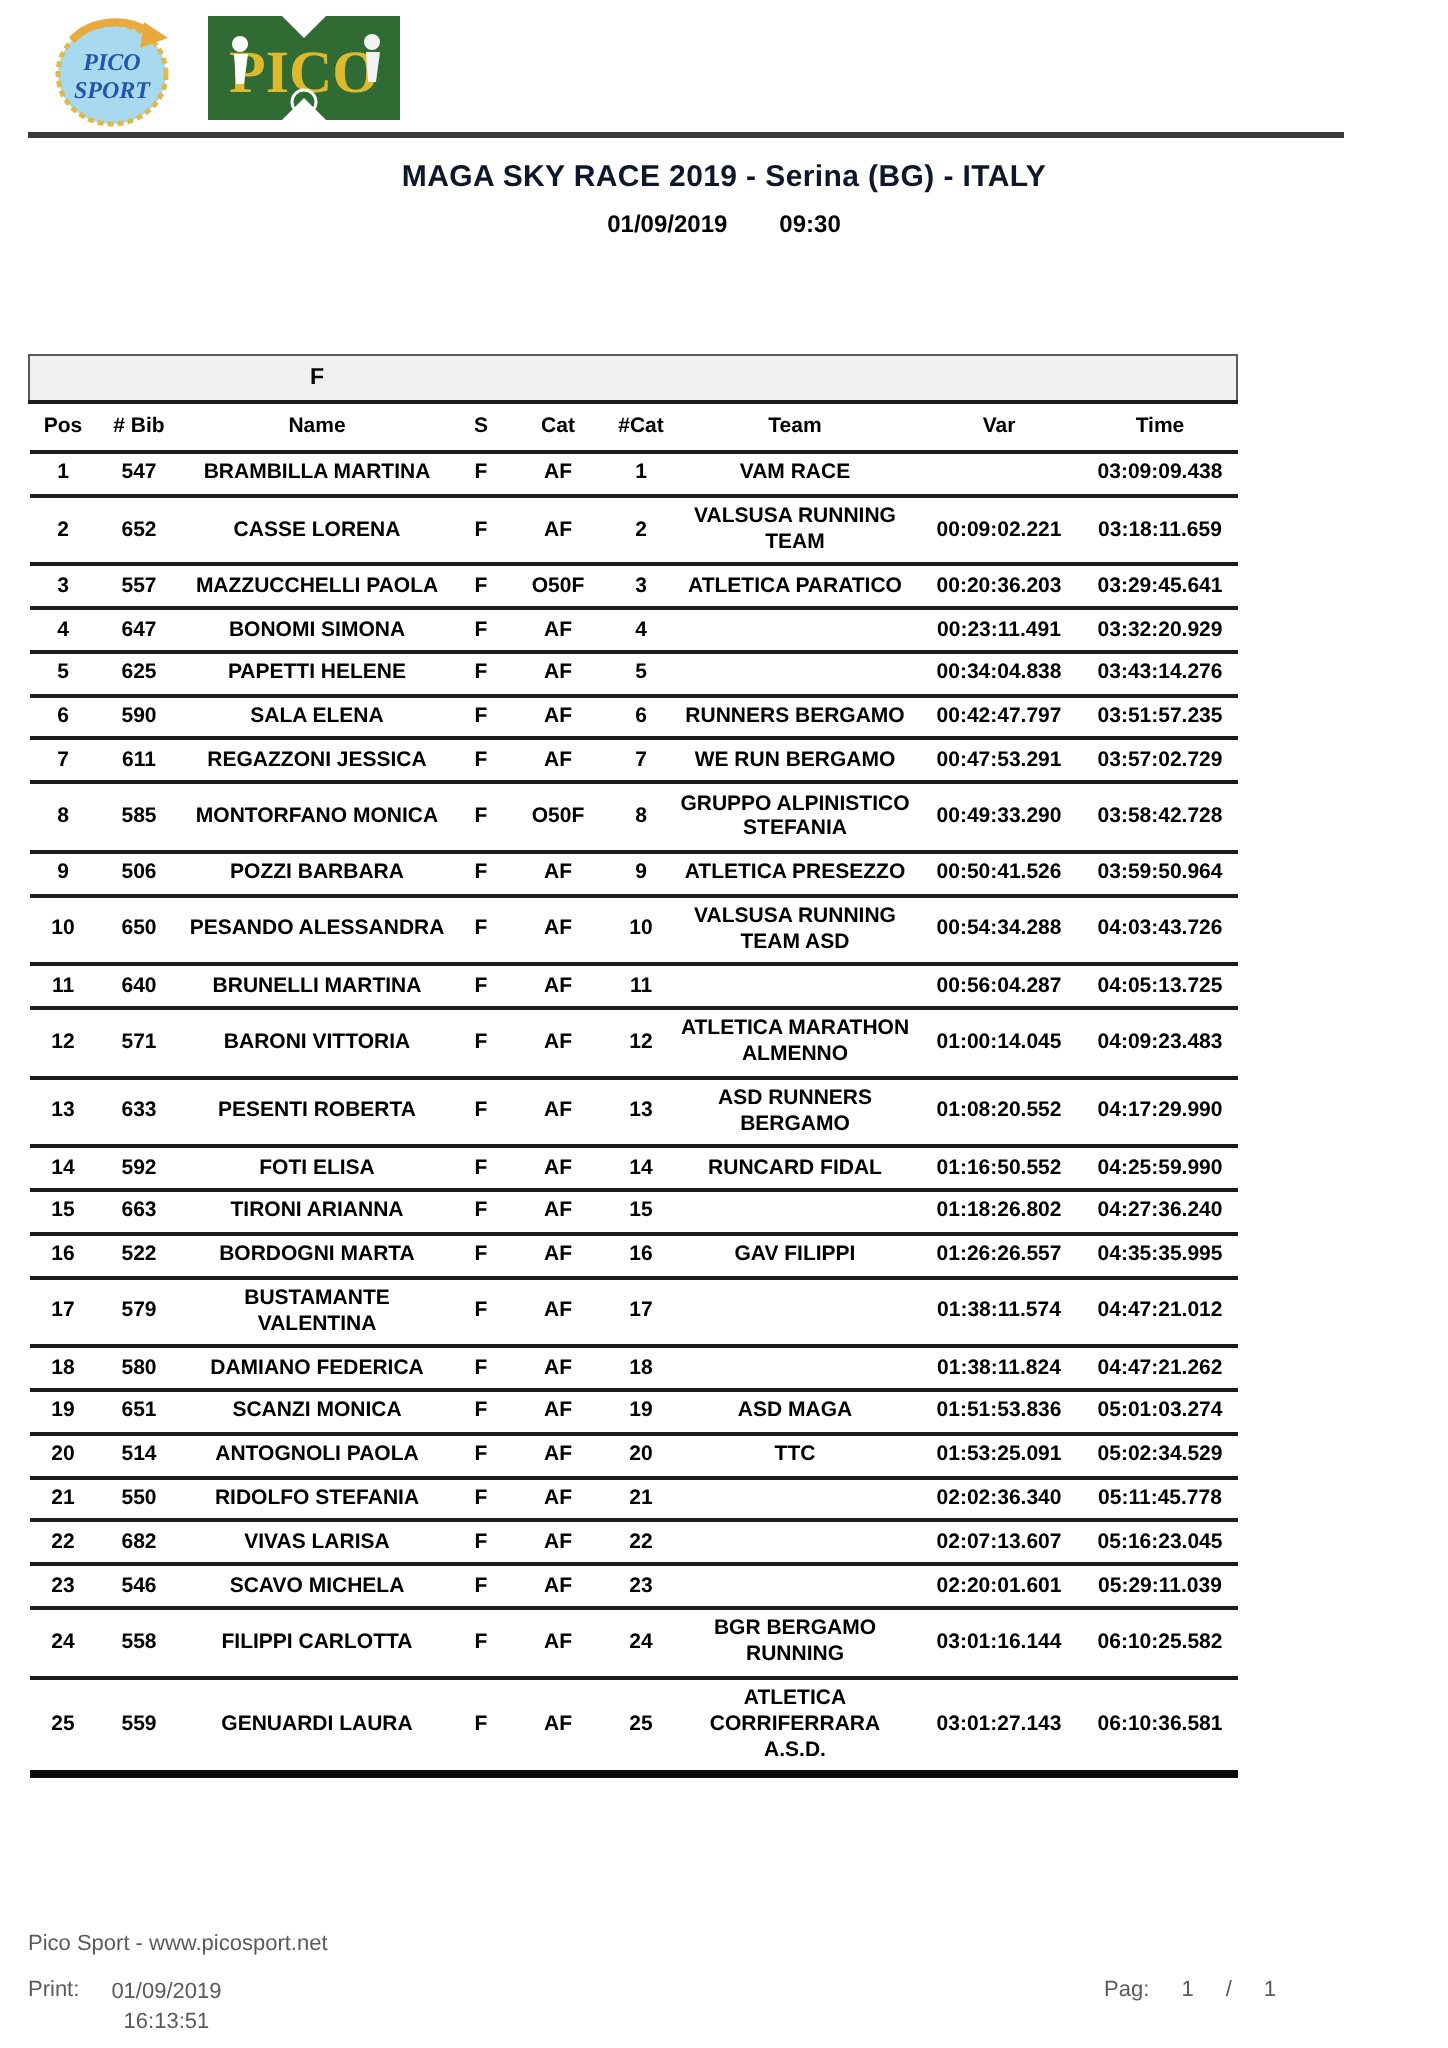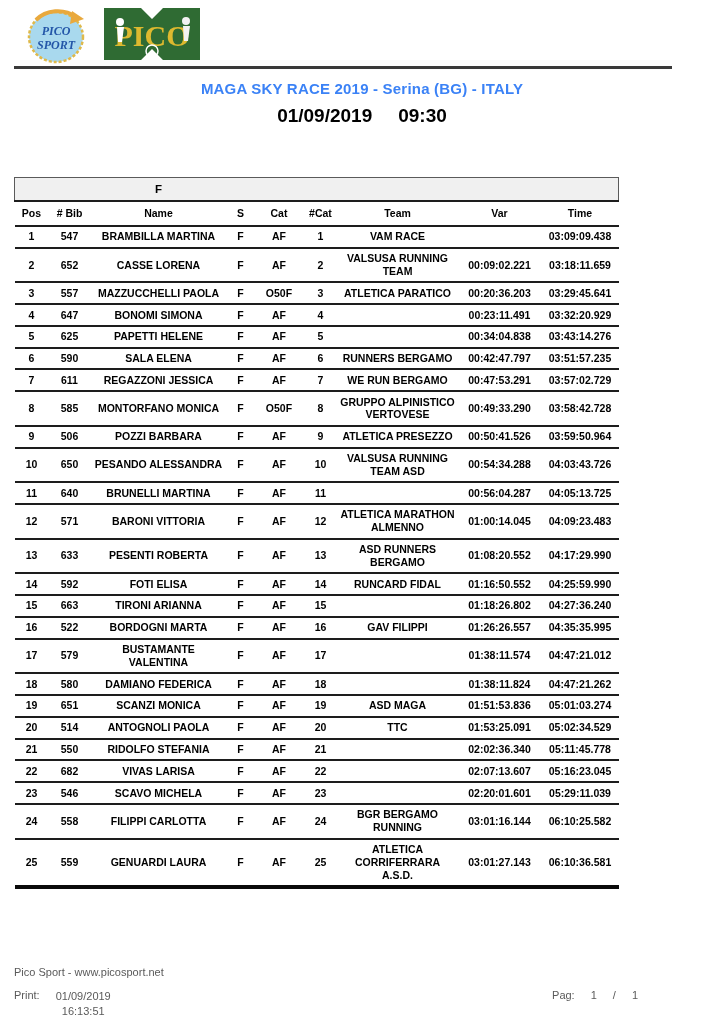--- a/index.html
+++ b/index.html
@@ -26,29 +26,29 @@
     width: 696px; height: 3px;
     background: #3a3a3a;
   }
   .title {
     position: absolute;
     top: 80px; left: 0;
     width: 724px;
     text-align: center;
     font-size: 15px;
     font-weight: bold;
-    color: #3b82f6;
+    color: #0f172a;
     letter-spacing: .2px;
   }
   .subtitle {
     position: absolute;
     top: 105px; left: 0;
     width: 724px;
     text-align: center;
-    font-size: 19px;
+    font-size: 12px;
     font-weight: bold;
     color: #000;
   }
   .subtitle .dt-gap { display: inline-block; width: 26px; }
   
   table.results {
     position: absolute;
     top: 177px; left: 14px;
     width: 604px;
     border-collapse: collapse;
@@ -254,21 +254,21 @@
           <td>00:47:53.291</td>
           <td>03:57:02.729</td>
         </tr>
         <tr>
           <td>8</td>
           <td>585</td>
           <td>MONTORFANO MONICA</td>
           <td>F</td>
           <td>O50F</td>
           <td>8</td>
-          <td>GRUPPO ALPINISTICO VERTOVESE</td>
+          <td>GRUPPO ALPINISTICO STEFANIA</td>
           <td>00:49:33.290</td>
           <td>03:58:42.728</td>
         </tr>
         <tr>
           <td>9</td>
           <td>506</td>
           <td>POZZI BARBARA</td>
           <td>F</td>
           <td>AF</td>
           <td>9</td>

